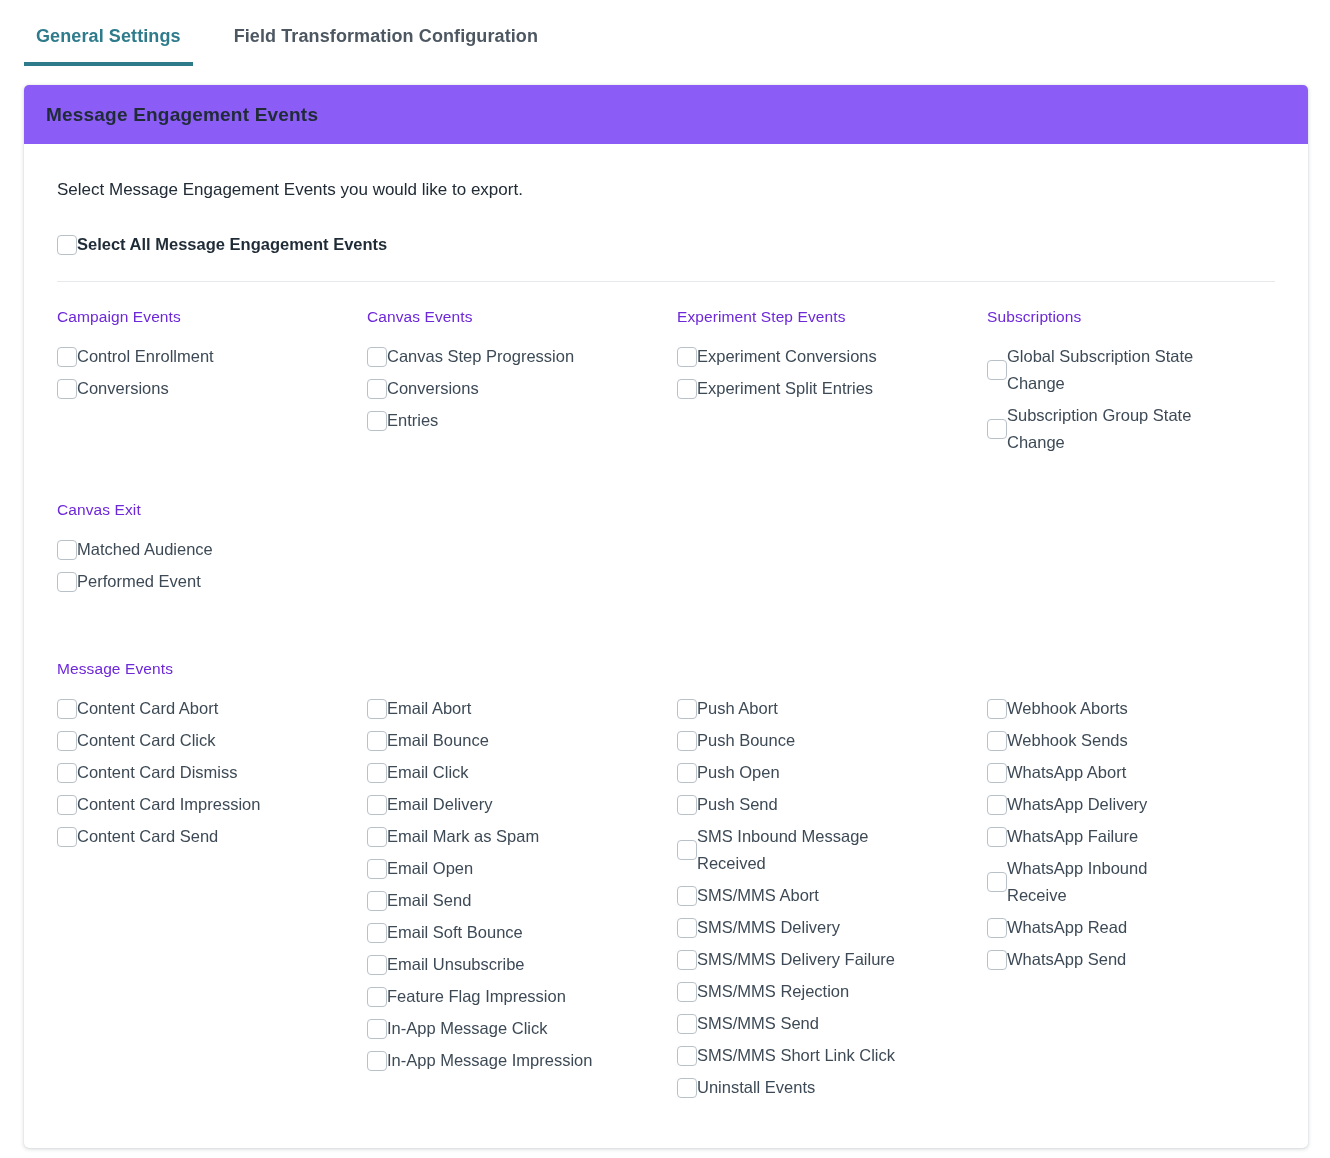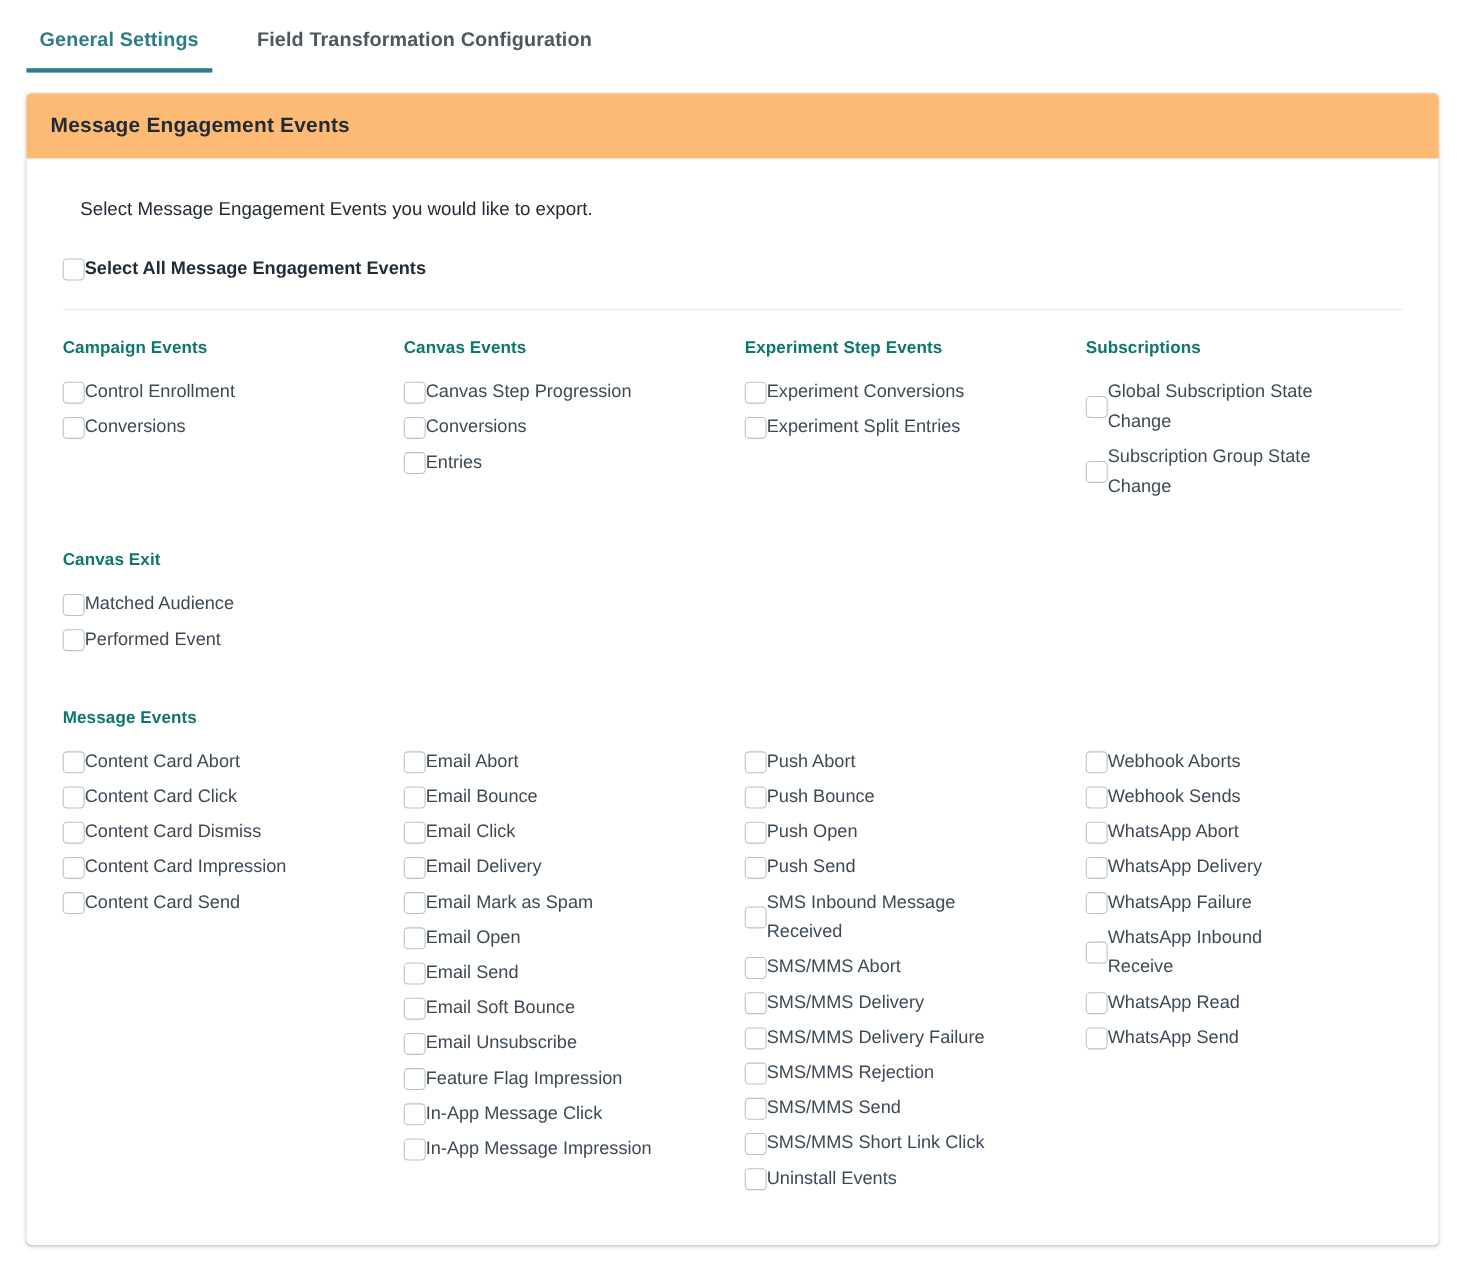--- a/index.html
+++ b/index.html
@@ -22,55 +22,55 @@
   .tab.active { color: #2e7b8c; border-bottom-color: #2e7b8c; }
 
   
   .card {
     margin: 19px 22px 31px 24px;
     background: #fff;
     border-radius: 5px;
     box-shadow: 0 1px 4px rgba(31,43,54,.20), 0 0 1px rgba(31,43,54,.18);
   }
   .card-header {
-    background: #fdba74;
+    background: #8b5cf6;
     border-radius: 5px 5px 0 0;
     padding: 19px 22px 18px;
   }
   .card-header h2 {
     margin: 0; font-size: 19px; font-weight: 700;
     color: #1f2b36; letter-spacing: .2px;
   }
   .card-body { padding: 36px 33px 42px; }
 
-  .desc { margin: 0 16px 31px; font-size: 17px; color: #212b36; }
+  .desc { margin: 0 0 31px; font-size: 17px; color: #212b36; }
 
   .divider { border: none; border-top: 1px solid #e7e9ea; margin: 0 0 26px; }
 
   
   .row {
     display: flex; align-items: center; 
     margin: 0 0 5px; min-height: 27px; cursor: pointer;
   }
   .cb {
     width: 20px; height: 20px; flex: 0 0 auto;
     background: #fff; border: 1px solid #b9c1c8; border-radius: 4px;
   }
   .lbl { font-size: 16.5px; color: #3d4a56; line-height: 27px; white-space: pre-line; }
   .lbl.bold { font-weight: 700; color: #1f2b36; }
   .select-all { margin-bottom: 23px; }
 
   
   .grid4 { display: grid; grid-template-columns: 310px 310px 310px 1fr; }
   .group-title {
-    margin: 0 0 17px; font-size: 15.5px; font-weight: 700;
-    color: #0f766e; letter-spacing: .1px;
+    margin: 0 0 17px; font-size: 15.5px; font-weight: 400;
+    color: #6d28d9; letter-spacing: .1px;
   }
   .section-canvas-exit { margin-top: 40px; }
-  .section-message-events { margin-top: 44px; }
+  .section-message-events { margin-top: 60px; }
 </style>
 </head>
 <body>
 
 <div class="page">
 
   <div class="tabs">
     <div class="tab active">General Settings</div>
     <div class="tab">Field Transformation Configuration</div>
   </div>

